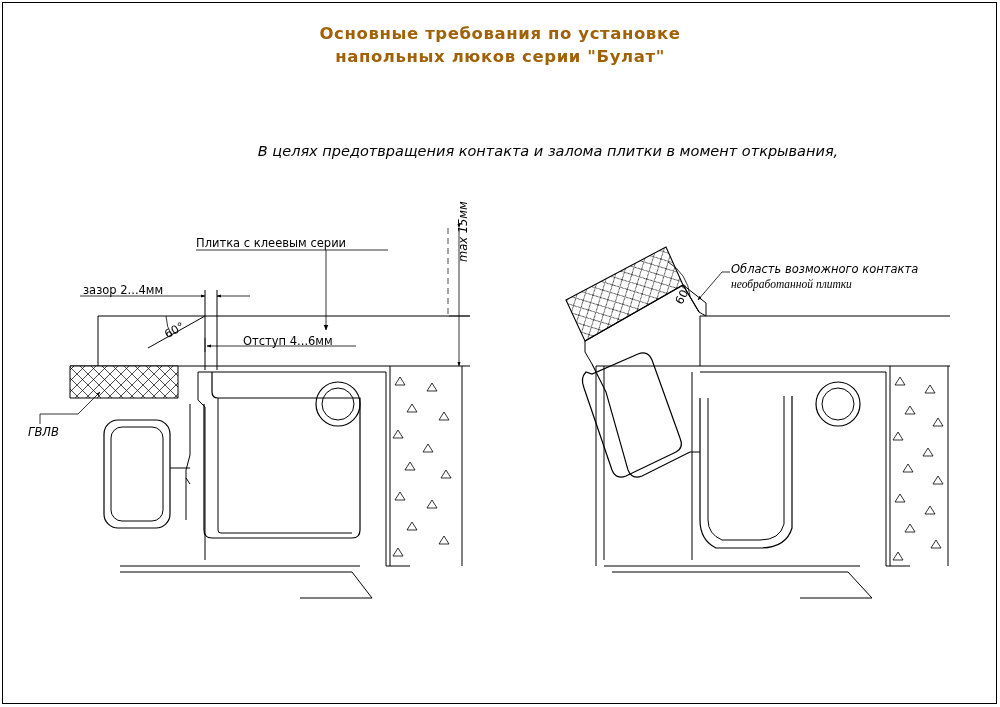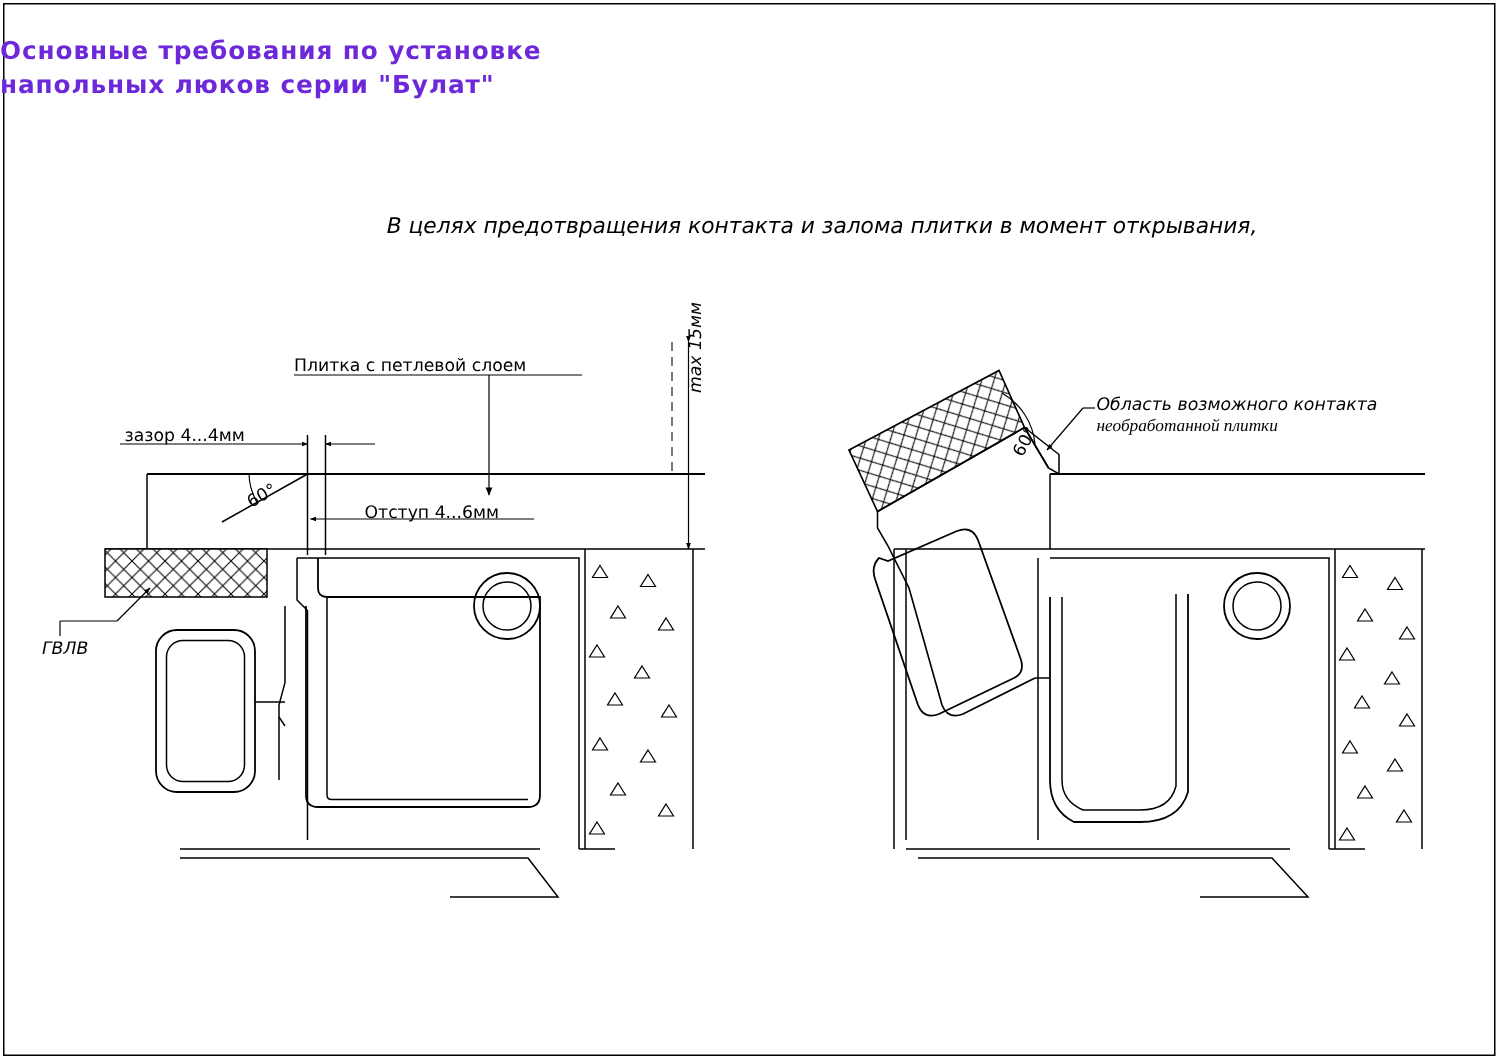--- a/index.html
+++ b/index.html
@@ -22,26 +22,27 @@
     width: 995px;
     height: 702px;
     border: 1px solid #000;
     box-sizing: border-box;
   }
   .title {
     position: absolute;
     left: 0;
     top: 22px;
     width: 1000px;
+    text-align: center;
     font-family: "DejaVu Sans", sans-serif;
     font-size: 16.5px;
     font-weight: bold;
     letter-spacing: 0.6px;
     line-height: 23px;
-    color: #6d28d9;
+    color: #a16207;
   }
   .subtitle {
     position: absolute;
     left: 0;
     top: 140px;
     width: 1000px;
     text-align: center;
     font-family: "DejaVu Sans", sans-serif;
     font-style: italic;
     font-size: 14.5px;
@@ -237,22 +238,22 @@
         <path d="M898,552 l5,8 l-10,0 z"></path>
       </g>
 
       <line x1="722" y1="272" x2="698" y2="300" stroke-width="0.8" marker-end="url(#arrS)"></line>
       <line x1="722" y1="272" x2="730" y2="272" stroke-width="0.8"></line>
 
       <path d="M683,285 L706,303 L706,316 L699,312 z" stroke-width="1"></path>
     </g>
   </svg>
 
-  <div class="lbl" style="left:196px; top:236px;">Плитка с петлевой слоем</div>
-  <div class="lbl" style="left:83px; top:283px;">зазор 4...4мм</div>
+  <div class="lbl" style="left:196px; top:236px;">Плитка с клеевым серии</div>
+  <div class="lbl" style="left:83px; top:283px;">зазор 2...4мм</div>
   <div class="lbl" style="left:243px; top:334px;text-align:right;">Отступ 4...6мм</div>
   <div class="lbl lbl-it rot90" style="left:456px; top:262px;">max 15мм</div>
   <div class="lbl" style="left:162px; top:329px; transform:rotate(-29deg); transform-origin:0 0;">60°</div>
   <div class="lbl" style="left:28px; top:425px;font-style:italic;">ГВЛВ</div>
 
   <div class="lbl lbl-it" style="left:731px; top:262px;">Область возможного контакта</div>
   <div class="lbl lbl-it" style="left:731px; top:278px;font-family:Liberation Serif, serif;">необработанной плитки</div>
   <div class="lbl" style="left:672px; top:300px; transform:rotate(-62deg); transform-origin:0 0;">60°</div>
 
 </div>

